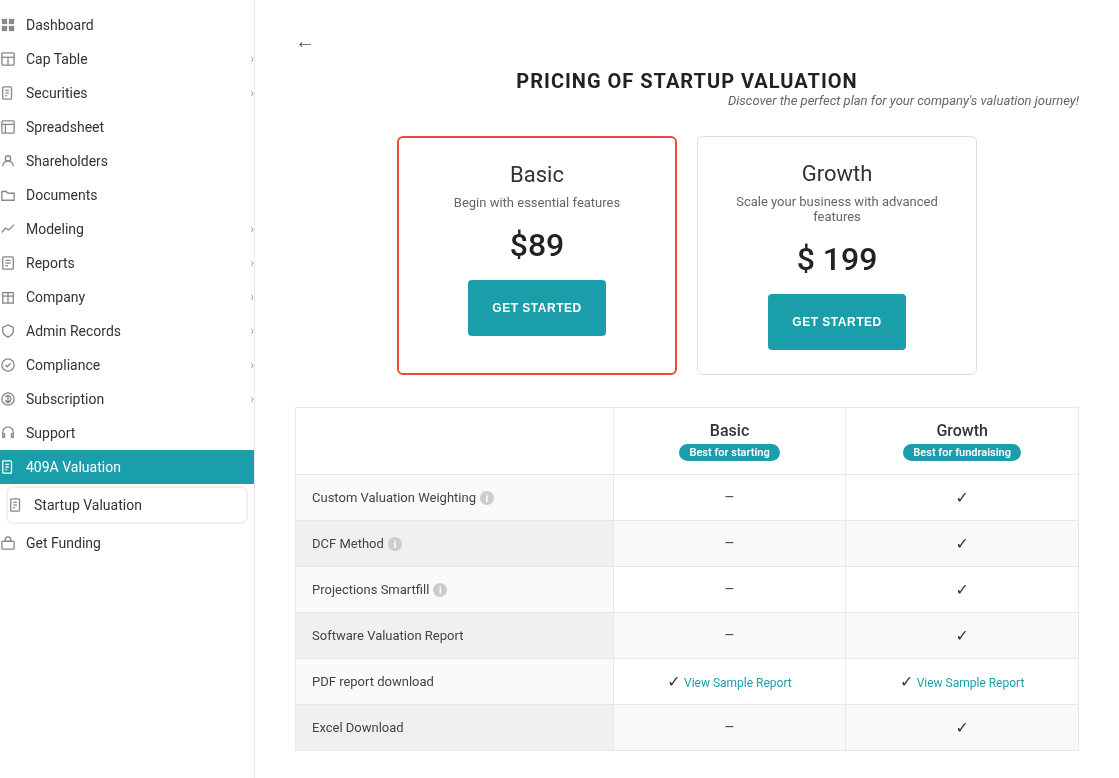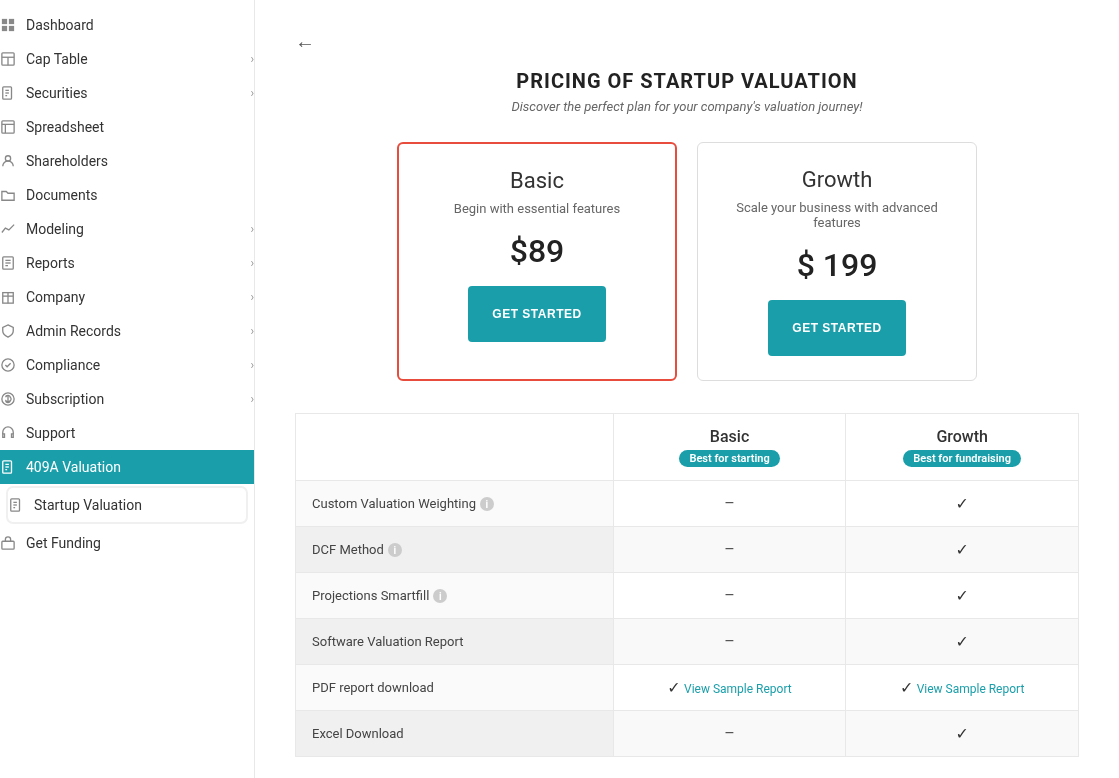--- a/index.html
+++ b/index.html
@@ -74,24 +74,23 @@
       display: block;
     }
 
     
     .page-title {
       text-align: center;
       font-size: 20px;
       font-weight: 700;
       letter-spacing: 1px;
       color: #222;
-      margin-bottom: 6px;
     }
     .page-subtitle {
-      text-align: center;
+      text-align: right;
       font-size: 13px;
       color: #666;
       font-style: italic;
       margin-bottom: 28px;
     }
 
     
     .pricing-cards {
       display: flex;
       gap: 20px;

